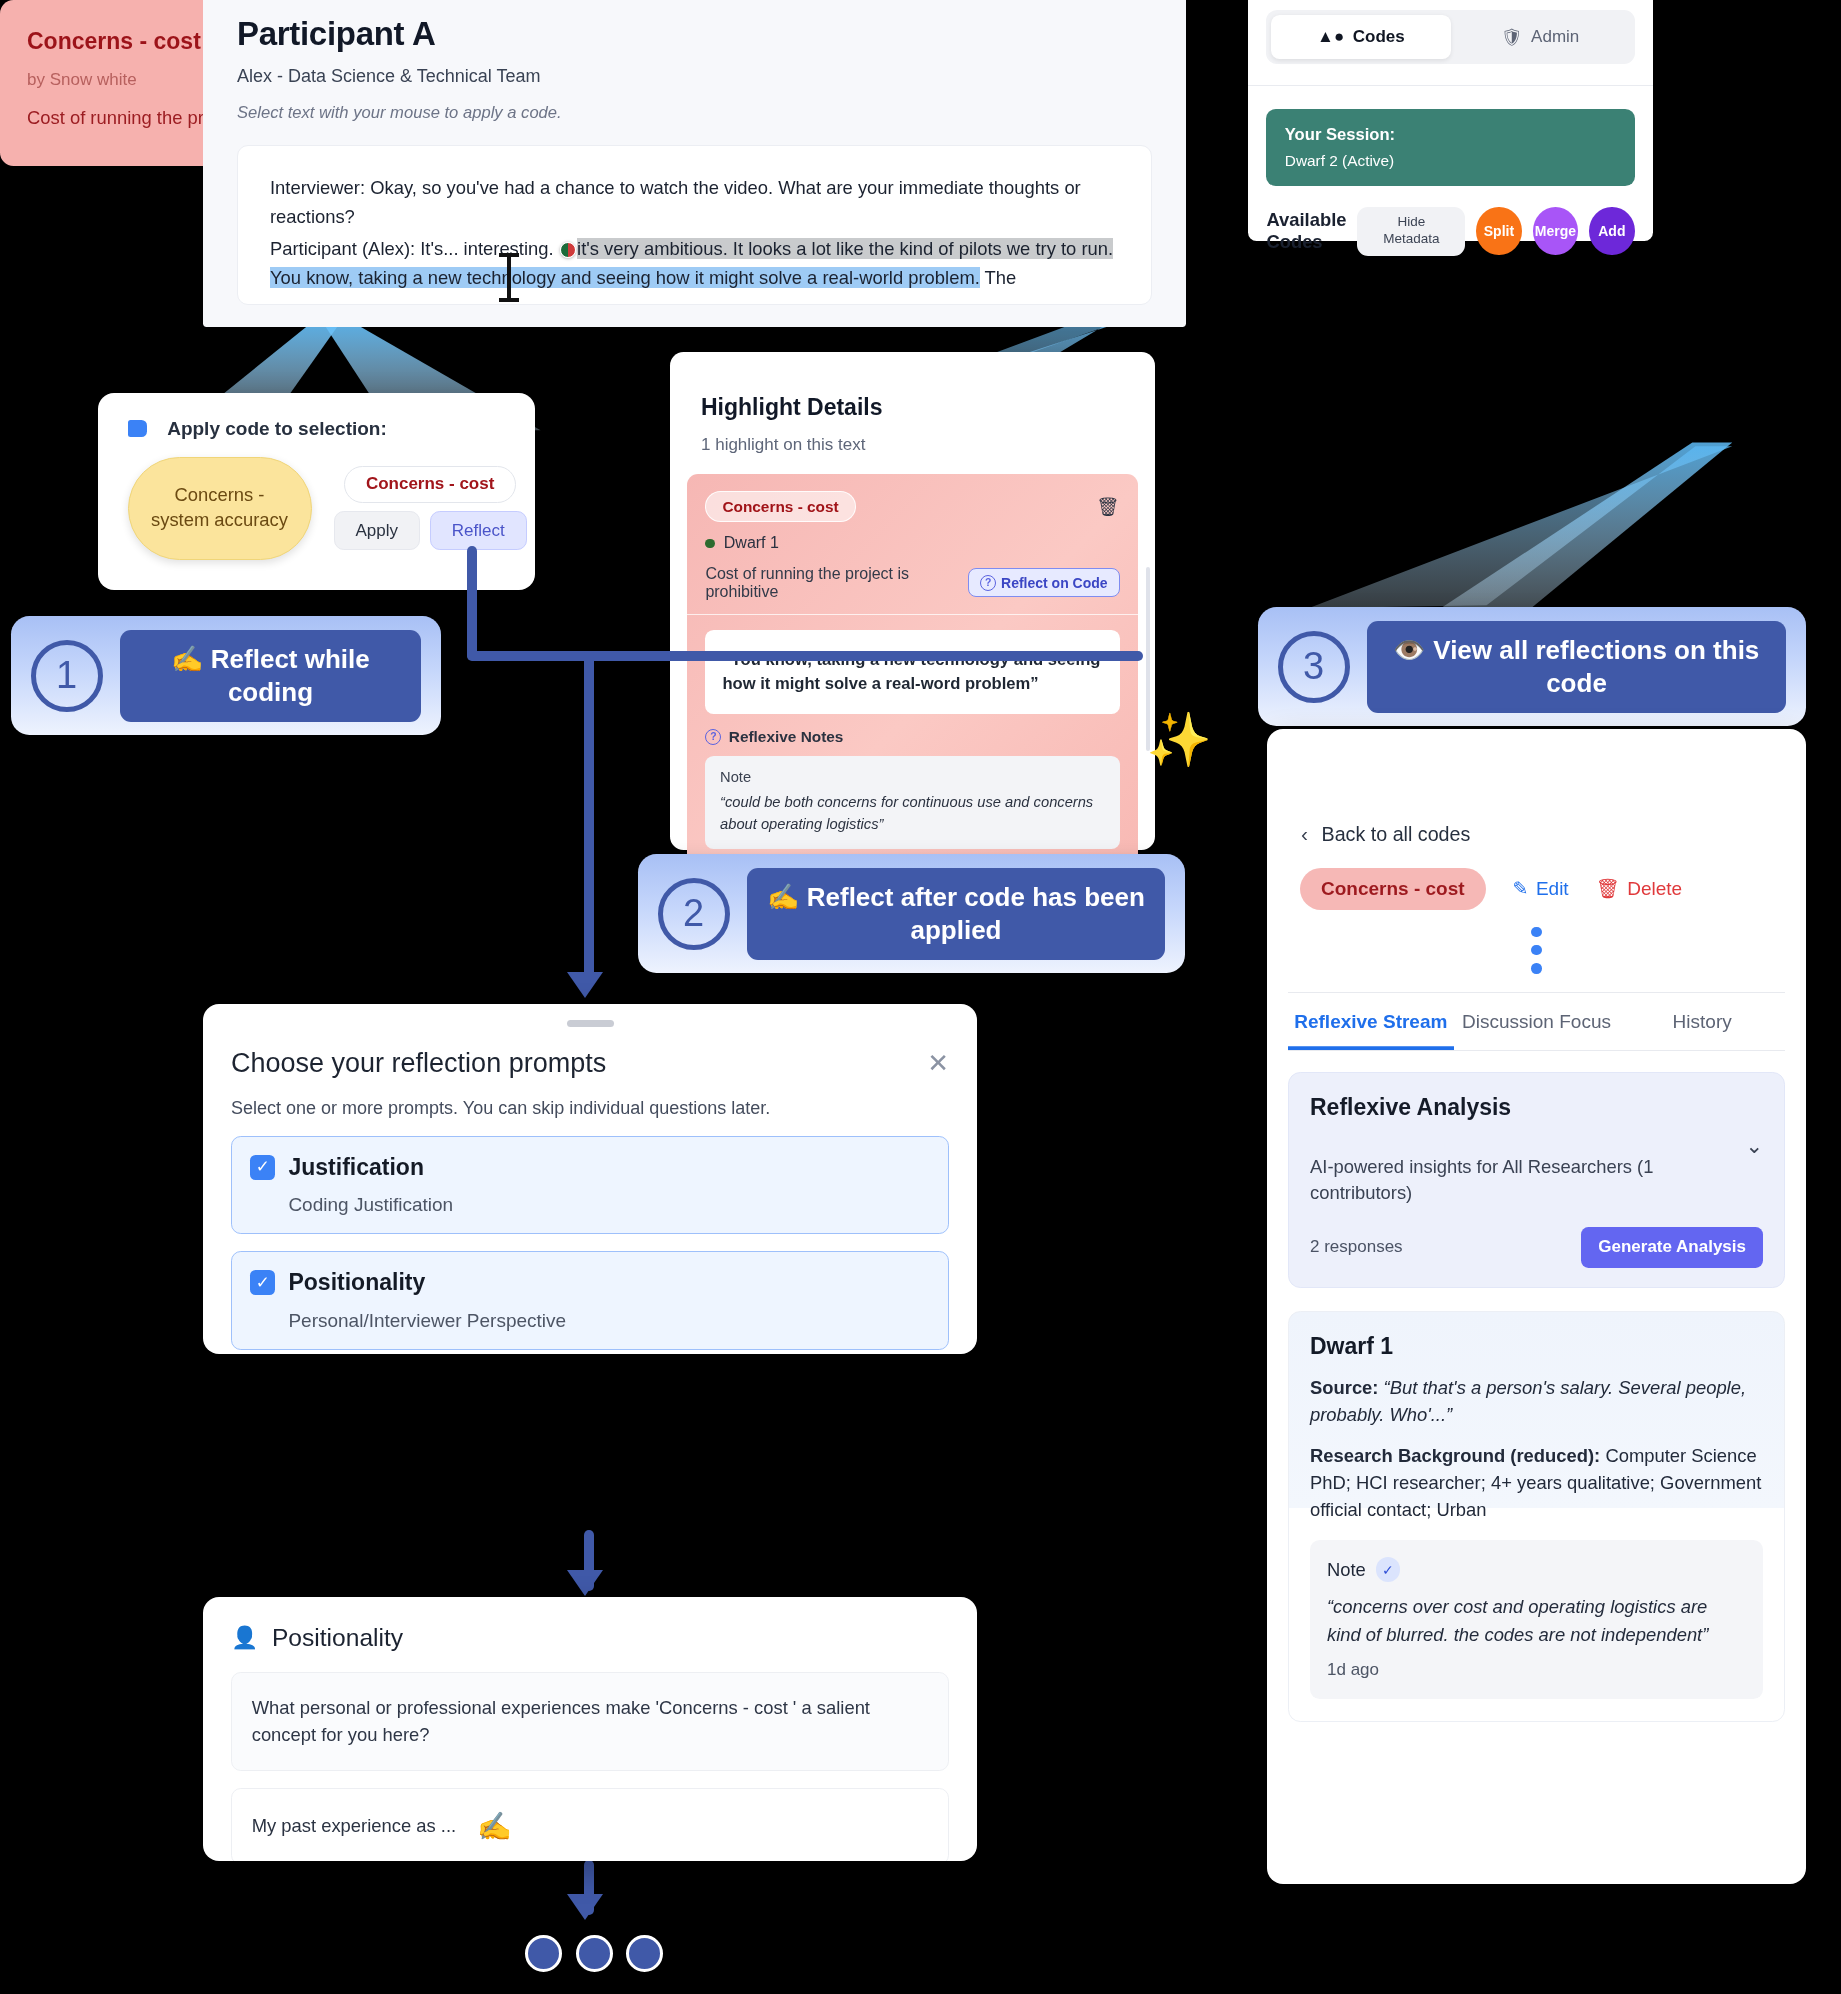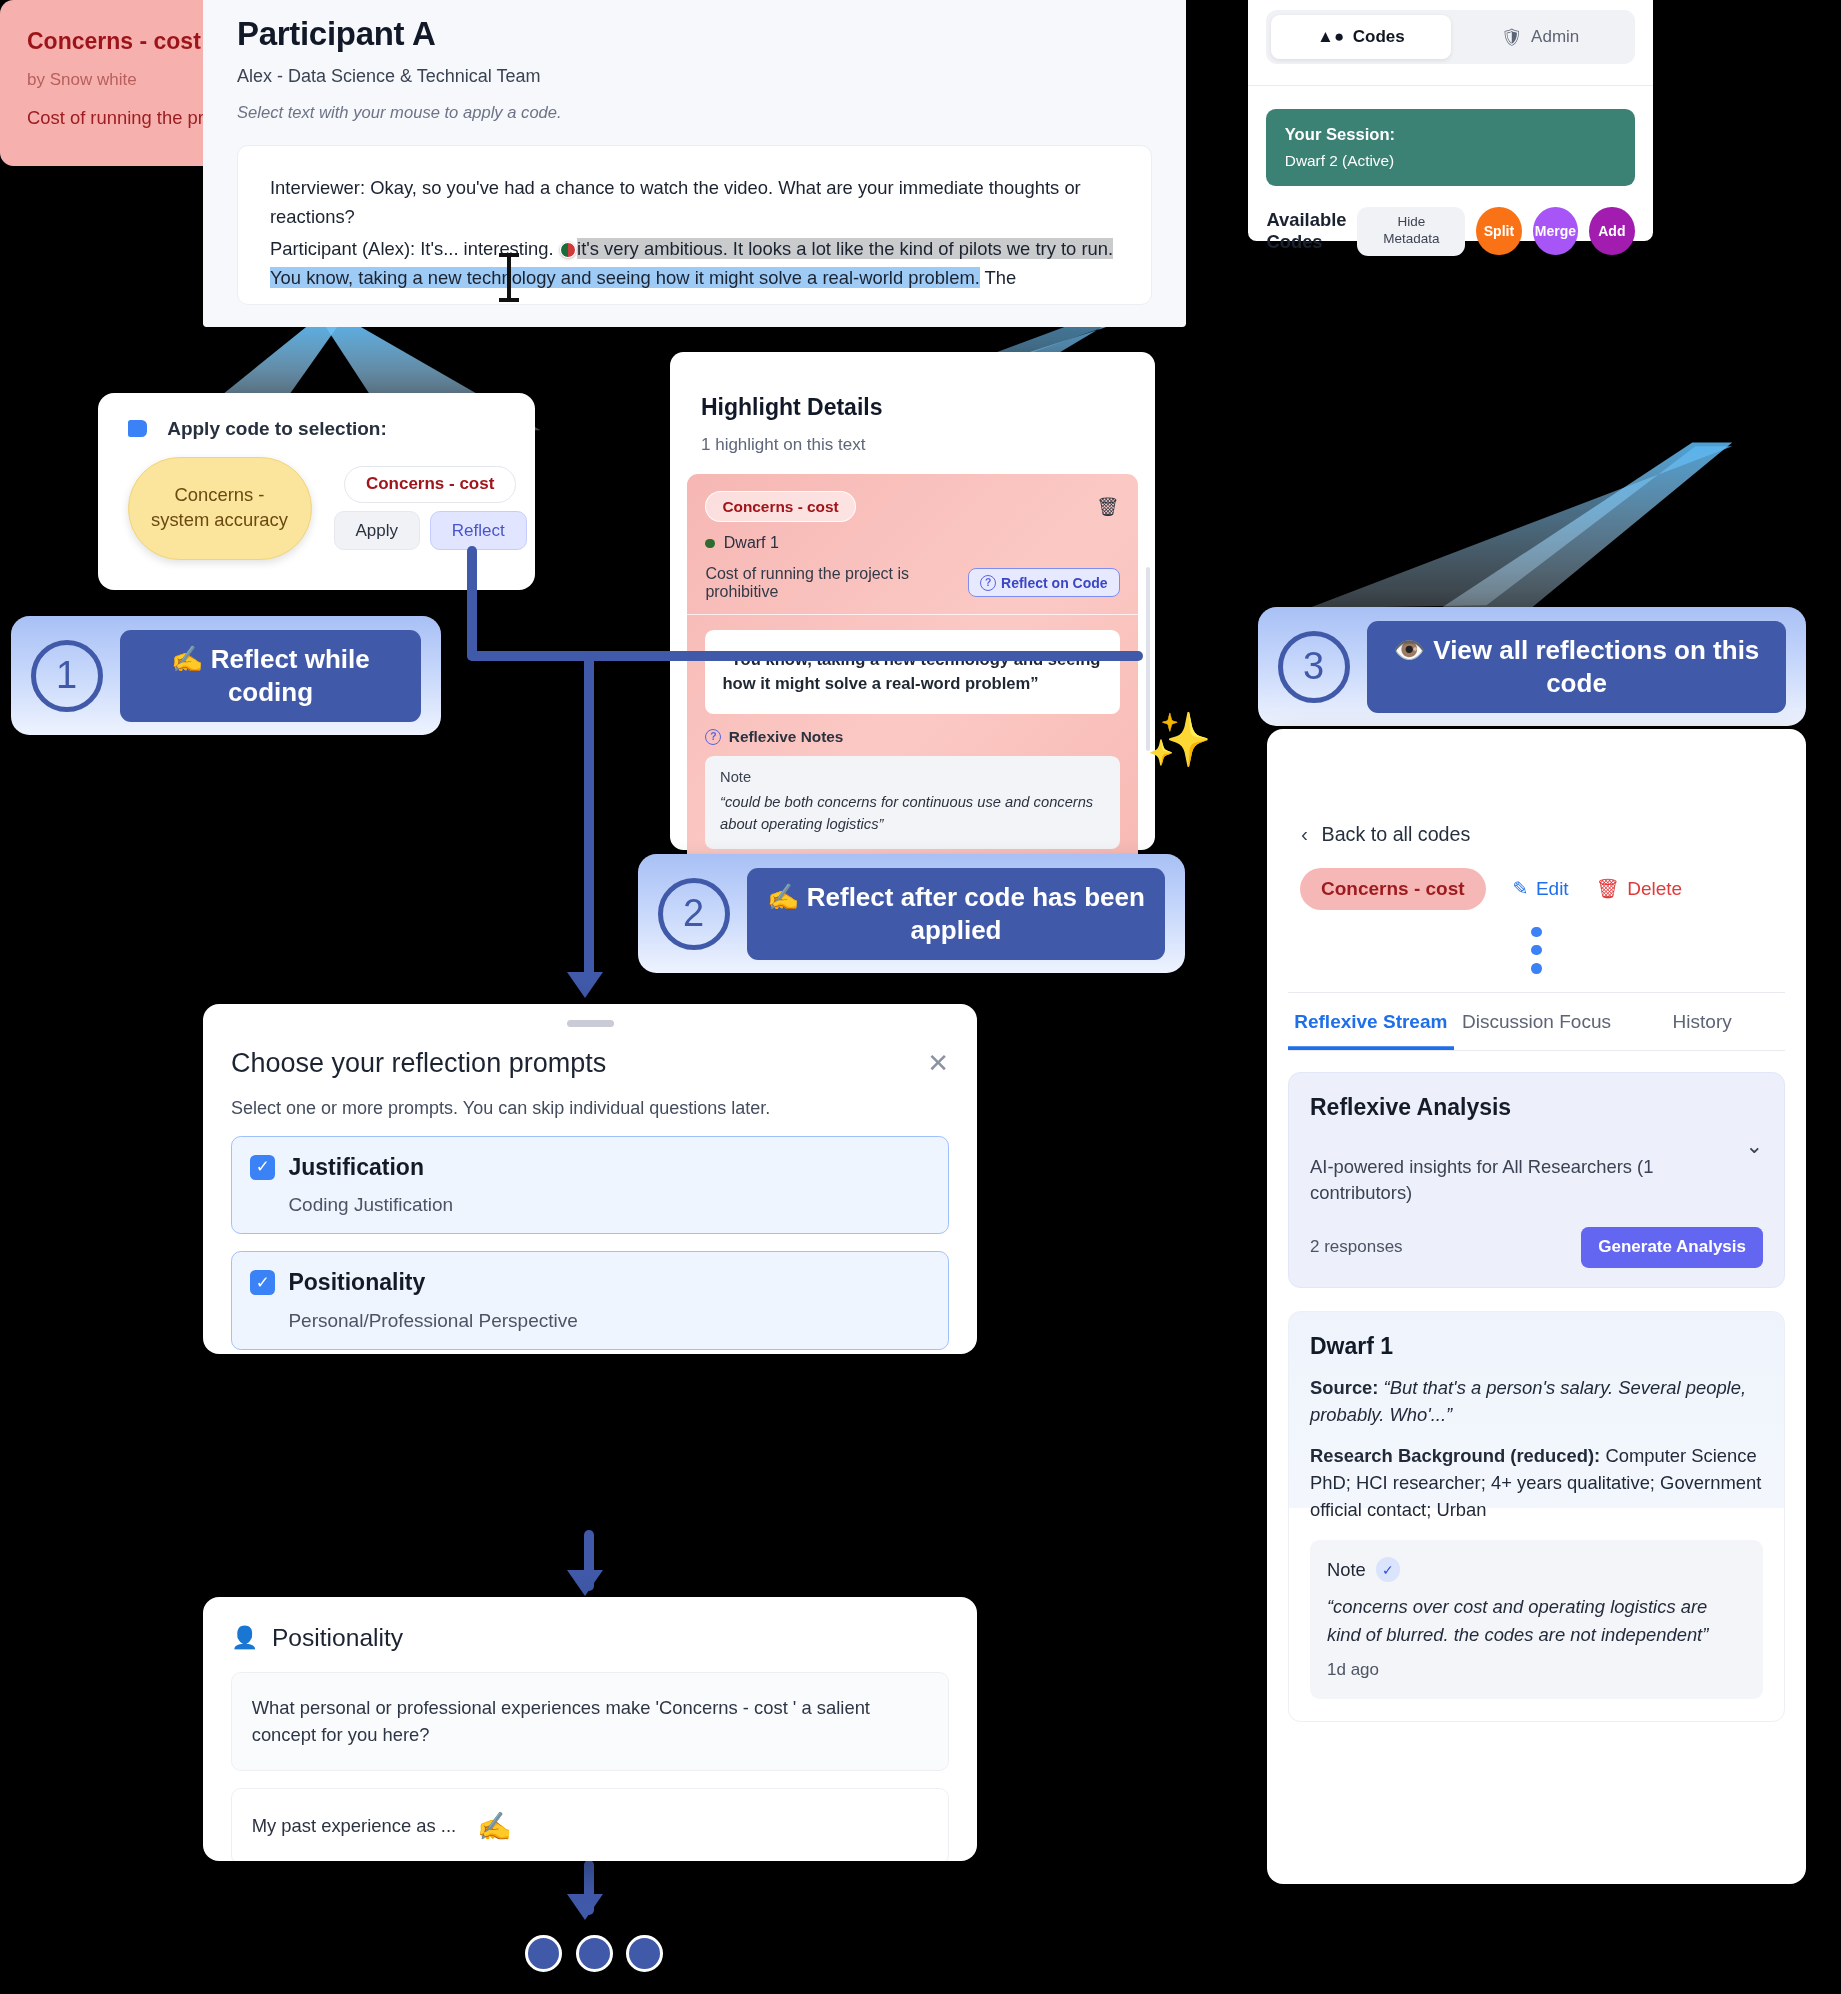--- a/index.html
+++ b/index.html
@@ -141,21 +141,21 @@
   .avail-row { display:flex; align-items:center; gap: 11px; margin: 21px 18.4px 0 18.4px;}
   .avail-label { font-size: 18.4px; font-weight:700; color:#1a2130; width: 80px; line-height:1.2;}
   .chip-hide {
     background:#f1f2f5; border-radius:11px; padding:7.4px 12.3px; text-align:center;
     font-size:13.5px; color:#3c4454; line-height:1.25;
   }
   .circ-btn {
     width: 48px; height: 48px; border-radius: 50%; color:#fff; font-size: 14px;
     display:flex; align-items:center; justify-content:center; font-weight:600;
   }
-  .c-split { background:#f97316; } .c-merge { background:#a855f7; } .c-add { background:#a21caf; }
+  .c-split { background:#f97316; } .c-merge { background:#a855f7; } .c-add { background:#6d28d9; }
 
   
   #disagree {
     left: 1267px; top: 284px; width: 574px; height: 166px; border-radius: 13.5px;
     background:#f6b1ae; box-shadow: 0 11px 28px rgba(0,0,0,.30);
   }
   .dg-row { display:flex; align-items:center; gap: 13.5px; padding: 26px 0 0 27px; }
   .dg-code { font-size: 23px; font-weight: 700; color:#9c1319;}
   .dg-badge { background:#fbf3b9; border:0.6px solid #efe398; border-radius:6.1px; padding: 4.9px 12.3px;
               font-size:17px; color:#7a5a12; }
@@ -488,21 +488,21 @@
         <div class="opt-t">Justification</div>
       </div>
       <div class="opt-d">Coding Justification</div>
     </div>
 
     <div class="opt">
       <div class="opt-top">
         <div class="cbx">✓</div>
         <div class="opt-t">Positionality</div>
       </div>
-      <div class="opt-d">Personal/Professional Perspective</div>
+      <div class="opt-d">Personal/Interviewer Perspective</div>
     </div>
 
   </div>
 
   <div class="card" id="positionality">
     <div class="pos-head">
       <div class="person-ico">👤</div>
       <div class="pos-title">Positionality</div>
     </div>
     <div class="pos-q">What personal or professional experiences make 'Concerns - cost ' a salient concept for you here?</div>

